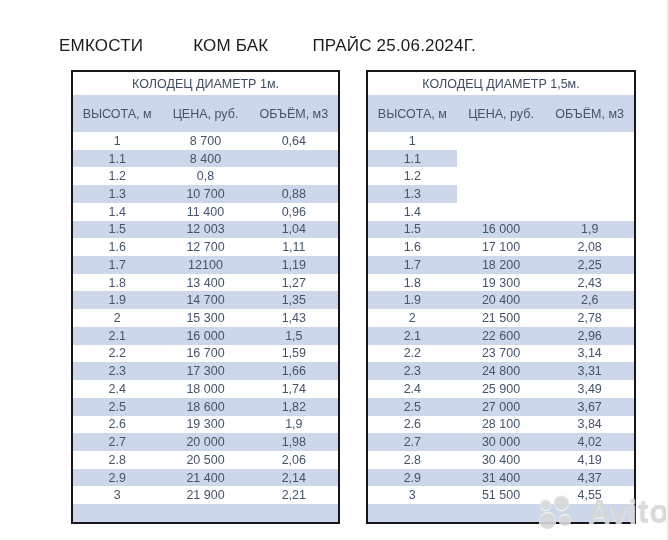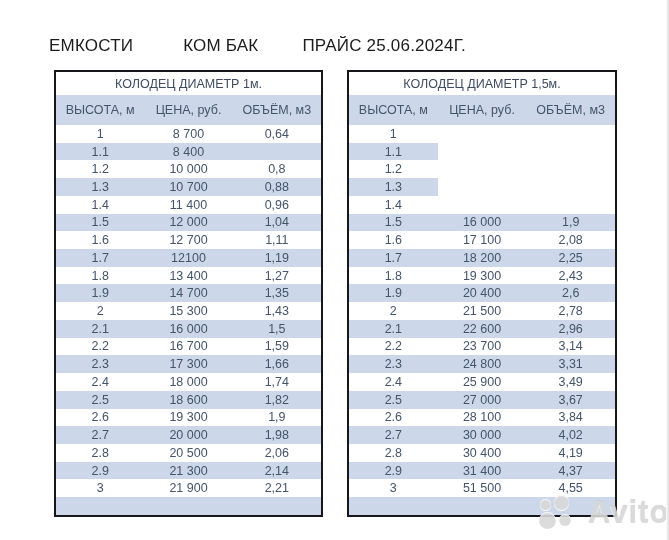--- a/index.html
+++ b/index.html
@@ -1,40 +1,40 @@
 <!DOCTYPE html>
 <html><head>
 <meta charset="utf-8">
 <style>
   html,body { margin:0; padding:0; }
   .page {
     position:relative; width:669px; height:540px; background:#ffffff;
     font-family:"Liberation Sans","DejaVu Sans",sans-serif; overflow:hidden;
   }
   .doc-title {
-    position:absolute; left:49px; top:36px; font-size:17px; font-weight:500;
+    position:absolute; left:59px; top:36px; font-size:17px; font-weight:500;
     color:#1c1c1c; letter-spacing:0.2px; white-space:nowrap;
   }
   .doc-title .t1 { margin-right:50px; }
   .doc-title .t2 { margin-right:44px; }
 
   .ptable {
     position:absolute; top:70px; border:2px solid #17171b; background:#fff;
     box-sizing:border-box;
   }
-  .ptable.left  { left:54px;  width:269px; }
-  .ptable.right { left:347px; width:270px; }
+  .ptable.left  { left:71px;  width:269px; }
+  .ptable.right { left:366px; width:270px; }
 
   .ttitle {
     height:23px; line-height:24px; text-align:center;
     font-size:12.5px; color:#3e4c61;
   }
   .thead {
     display:grid; grid-template-columns:1fr 1fr 1fr;
-    background:#ccd8ea; height:30px; align-items:center;
+    background:#ccd8ea; height:37px; align-items:center;
     font-size:12.5px; color:#44546a; text-align:center;
   }
   .trow {
     display:grid; grid-template-columns:1fr 1fr 1fr;
     height:17.72px; font-size:12.5px; color:#44546a;
   }
   .trow.band { background:#ccd8ea; }
   .tcell {
     display:flex; align-items:center; justify-content:center;
     height:100%; overflow:hidden; white-space:nowrap;
@@ -84,36 +84,35 @@
           <div class="tcell">1</div>
           <div class="tcell">8 700</div>
           <div class="tcell">0,64</div>
         </div>
         <div class="trow band">
           <div class="tcell">1.1</div>
           <div class="tcell">8 400</div>
         </div>
         <div class="trow">
           <div class="tcell">1.2</div>
-          <div class="tcell">10 000</div>
           <div class="tcell">0,8</div>
         </div>
         <div class="trow band">
           <div class="tcell">1.3</div>
           <div class="tcell">10 700</div>
           <div class="tcell">0,88</div>
         </div>
         <div class="trow">
           <div class="tcell">1.4</div>
           <div class="tcell">11 400</div>
           <div class="tcell">0,96</div>
         </div>
         <div class="trow band">
           <div class="tcell">1.5</div>
-          <div class="tcell">12 000</div>
+          <div class="tcell">12 003</div>
           <div class="tcell">1,04</div>
         </div>
         <div class="trow">
           <div class="tcell">1.6</div>
           <div class="tcell">12 700</div>
           <div class="tcell">1,11</div>
         </div>
         <div class="trow band">
           <div class="tcell">1.7</div>
           <div class="tcell">12100</div>
@@ -169,21 +168,21 @@
           <div class="tcell">20 000</div>
           <div class="tcell">1,98</div>
         </div>
         <div class="trow">
           <div class="tcell">2.8</div>
           <div class="tcell">20 500</div>
           <div class="tcell">2,06</div>
         </div>
         <div class="trow band">
           <div class="tcell">2.9</div>
-          <div class="tcell">21 300</div>
+          <div class="tcell">21 400</div>
           <div class="tcell">2,14</div>
         </div>
         <div class="trow">
           <div class="tcell">3</div>
           <div class="tcell">21 900</div>
           <div class="tcell">2,21</div>
         </div>
         <div class="trow band">
           <div class="tcell"></div>
           <div class="tcell"></div>

